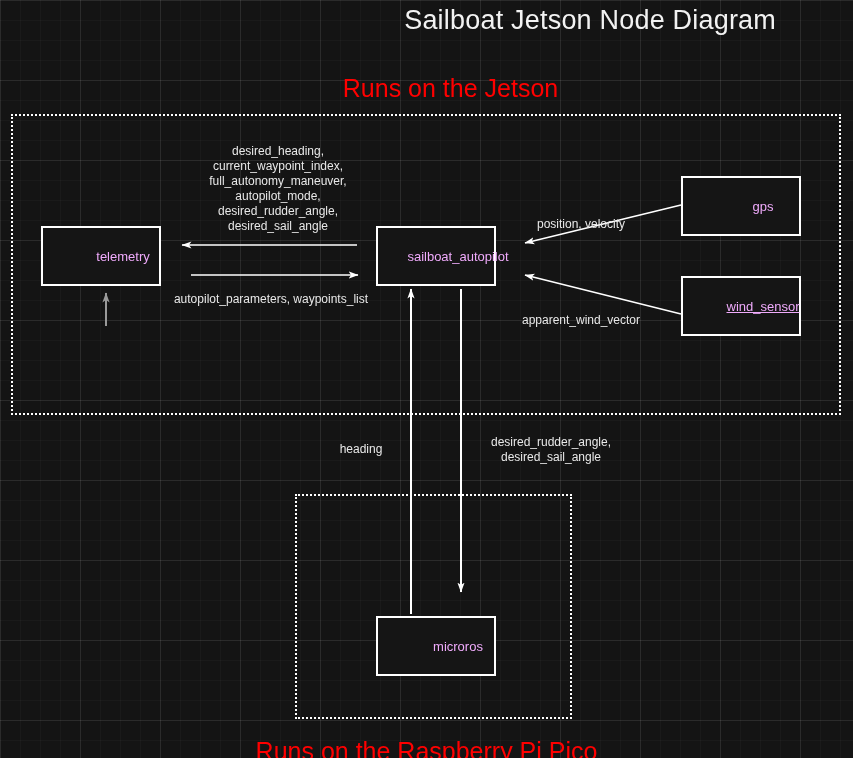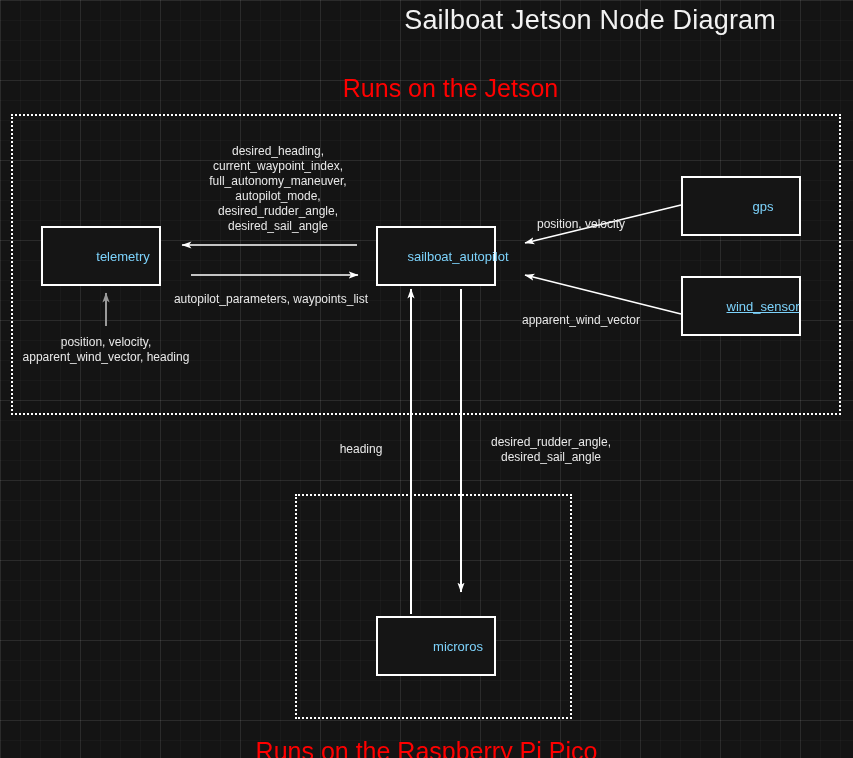--- a/index.html
+++ b/index.html
@@ -63,21 +63,21 @@
   }
   #zone-jetson { left: 11px;  top: 114px; width: 830px; height: 301px; }
   #zone-pico   { left: 295px; top: 494px; width: 277px; height: 225px; }
 
   
   .node {
     position: absolute;
     box-sizing: border-box;
     border: 2px solid #ffffff;
     background: #151515;
-    color: #7dd3fc;
+    color: #f0abfc;
     font-size: 13px;
     display: flex;
     align-items: center;
     justify-content: center;
     white-space: nowrap;
     padding-left: 44px;
   }
   #node-telemetry { left: 41px;  top: 226px; width: 120px; height: 60px; }
   #node-autopilot { left: 376px; top: 226px; width: 120px; height: 60px; }
   #node-gps       { left: 681px; top: 176px; width: 120px; height: 60px; }
@@ -164,22 +164,20 @@
 
   <div class="edge-label" id="label-autopilot-to-telemetry">desired_heading,
 current_waypoint_index,
 full_autonomy_maneuver,
 autopilot_mode,
 desired_rudder_angle,
 desired_sail_angle</div>
 
   <div class="edge-label" id="label-telemetry-to-autopilot">autopilot_parameters, waypoints_list</div>
 
-  <div class="edge-label" id="label-telemetry-in">position, velocity,
-apparent_wind_vector, heading</div>
 
   <div class="edge-label" id="label-gps">position, velocity</div>
 
   <div class="edge-label" id="label-wind">apparent_wind_vector</div>
 
   <div class="edge-label" id="label-heading">heading</div>
 
   <div class="edge-label" id="label-rudder-sail">desired_rudder_angle,
 desired_sail_angle</div>
 

